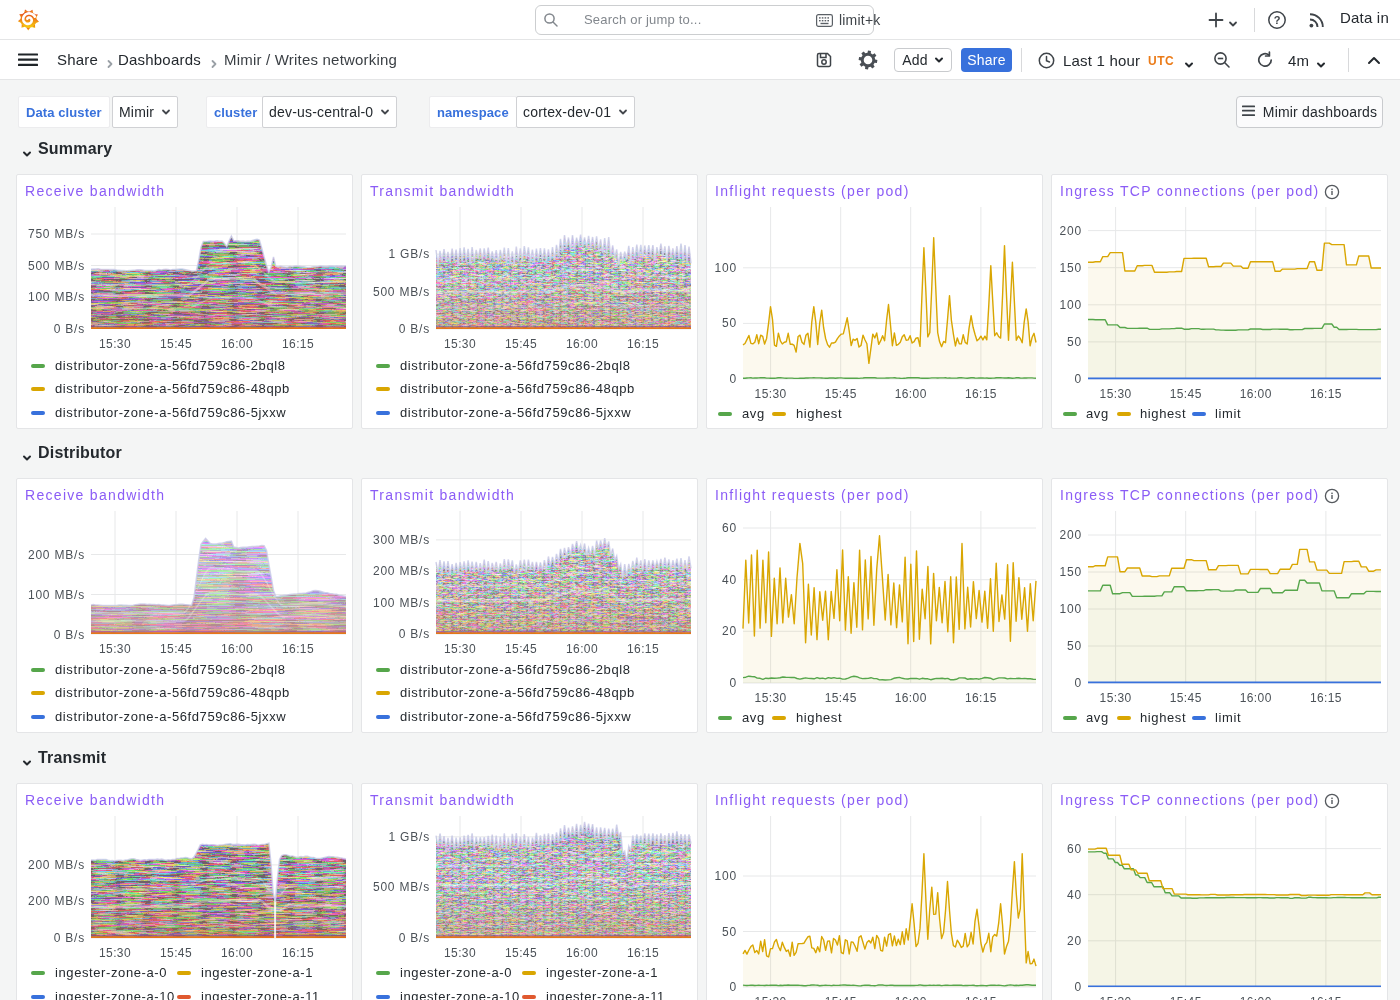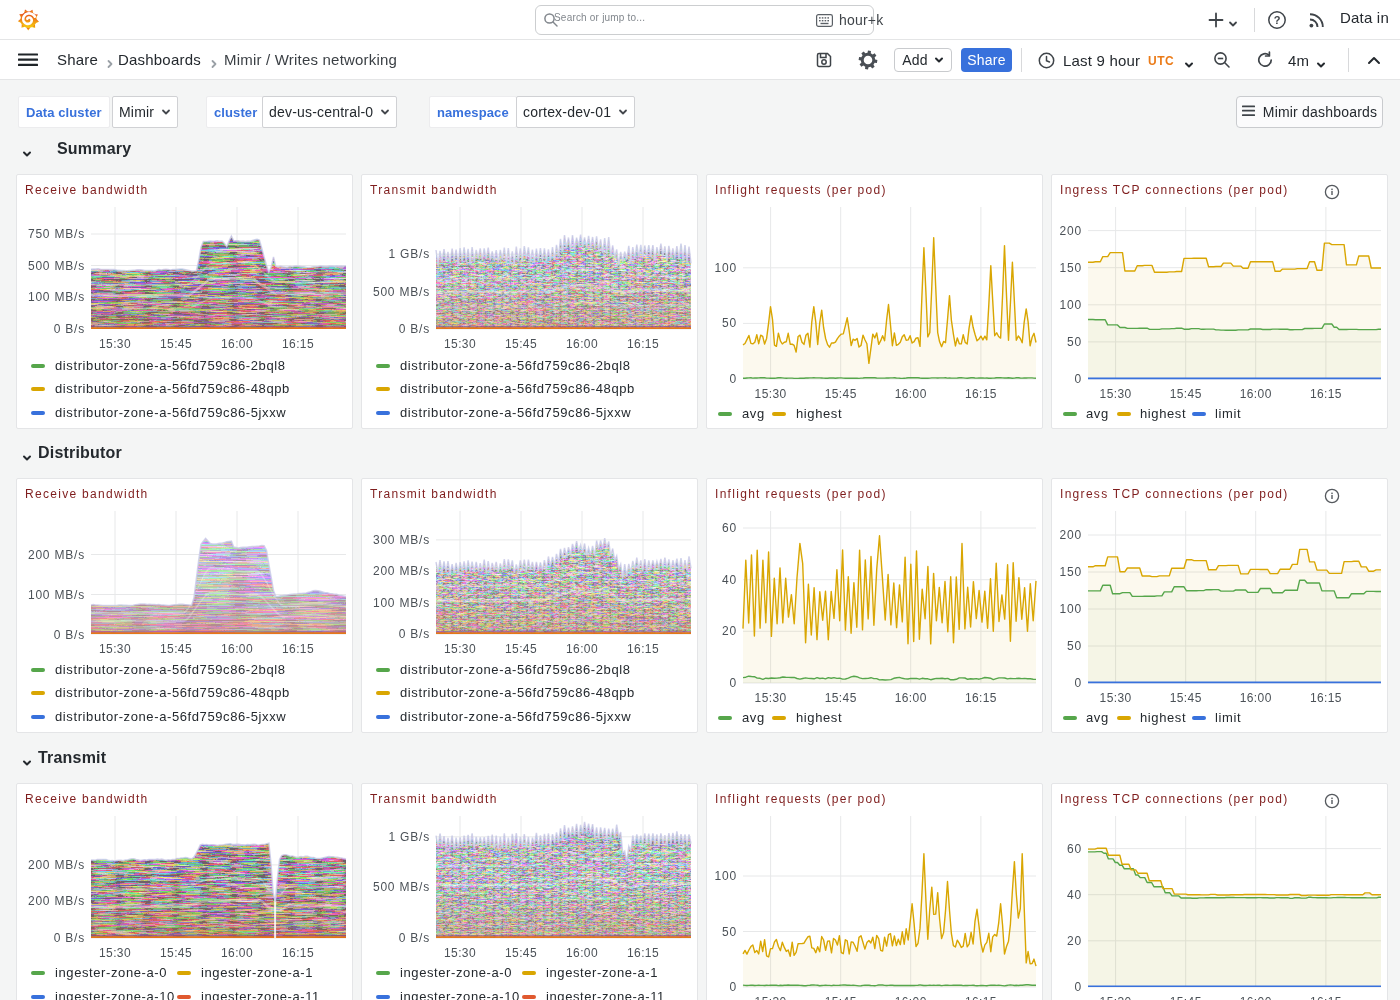--- a/index.html
+++ b/index.html
@@ -1,20 +1,20 @@
 <!DOCTYPE html>
 <html><head><meta charset="utf-8"><style>
 *{margin:0;padding:0;box-sizing:border-box}
 html,body{width:1400px;height:1000px;overflow:hidden;background:#f4f5f5;
  font-family:"Liberation Sans",sans-serif;-webkit-font-smoothing:antialiased}
 .bar{position:absolute;left:0;width:1400px;background:#fff;border-bottom:1px solid #e4e5e6}
 .t{position:absolute;white-space:nowrap}
 .panel{position:absolute;background:#fff;border:1px solid #e4e5e7;border-radius:2px}
-.ptitle{position:absolute;left:8px;top:8px;font-size:12px;font-weight:500;
- letter-spacing:1.3px;color:#7f1d1d}
+.ptitle{position:absolute;left:8px;top:8px;font-size:14px;font-weight:500;
+ letter-spacing:1.3px;color:#8b5cf6}
 .yl{position:absolute;text-align:right;font-size:12px;color:#4b5157;letter-spacing:0.8px}
 .xl{position:absolute;text-align:center;font-size:12px;color:#4b5157;letter-spacing:0.4px}
 .dash{position:absolute;width:14px;height:4px;border-radius:2px}
 .lt{position:absolute;font-size:13px;color:#24292e;letter-spacing:0.6px}
 .shead{position:absolute;font-size:16px;font-weight:700;color:#24292e;letter-spacing:0.2px}
 .crumb{font-size:15px;color:#24292e;letter-spacing:0.2px}
 .vlabel{position:absolute;height:32px;background:#fff;border:1px solid #ececee;
  border-radius:2px;color:#3871dc;font-size:13px;font-weight:600;letter-spacing:0.1px;
  display:flex;align-items:center;padding:0 7px}
 .vval{position:absolute;height:32px;background:#fff;border:1px solid #d0d1d4;
@@ -112,36 +112,36 @@
       <path fill="url(#glg)" d="M8.4 2.6 L7.3 6.5 L11.6 5.0 Z"></path>
       <path fill="url(#glg)" d="M16.1 2.8 L12.8 5.0 L17.0 6.7 Z"></path>
       <circle cx="12" cy="13.2" r="8.6" fill="url(#glg)"></circle>
       <path fill="none" stroke="#fff" stroke-width="2.7" stroke-linecap="round" d="M18.6 10.0 L17.7 8.8 L16.6 7.9 L15.3 7.2 L13.9 6.8 L12.6 6.6 L11.2 6.8 L10.0 7.2 L8.8 7.9 L7.9 8.8 L7.2 9.8 L6.7 10.9 L6.5 12.1 L6.6 13.2 L6.8 14.3 L7.3 15.3 L7.9 16.1 L8.7 16.8 L9.6 17.3 L10.5 17.6 L11.5 17.6 L12.4 17.5 L13.2 17.2 L14.0 16.7 L14.5 16.1 L15.0 15.5 L15.2 14.7 L15.4 14.0 L15.3 13.3 L15.1 12.6 L14.8 12.1 L14.4 11.6 L13.9 11.2 L13.4 11.0 L12.9 10.9 L12.3 10.9 L11.9 11.0 L11.5 11.2 L11.1 11.5 L10.9 11.8 L10.8 12.2"></path>
     </svg>
     <div style="position:absolute;left:535px;top:5px;width:339px;height:30px;border:1px solid #ccced0;border-radius:6px;background:#fff"></div>
     <svg width="16" height="16" viewBox="0 0 16 16" style="position:absolute;left:543px;top:12px">
       <circle cx="6.5" cy="6.5" r="4.6" fill="none" stroke="#82878d" stroke-width="1.5"></circle>
       <line x1="10" y1="10" x2="14" y2="14" stroke="#82878d" stroke-width="1.5" stroke-linecap="round"></line>
     </svg>
-    <div class="t " style="left:554px;top:12px;font-size:10px;color:#82878d;letter-spacing:0.2px">Search or jump to...</div>
+    <div class="t " style="left:584px;top:12px;font-size:13px;color:#82878d;letter-spacing:0.2px">Search or jump to...</div>
     <svg width="17" height="13" viewBox="0 0 17 13" style="position:absolute;left:816px;top:14px">
       <rect x="0.6" y="0.6" width="15.8" height="11.8" rx="1.8" fill="none" stroke="#5b6066" stroke-width="1.2"></rect>
       <g fill="#5b6066">
         <rect x="3" y="3.2" width="1.6" height="1.4"></rect>
         <rect x="5.8" y="3.2" width="1.6" height="1.4"></rect>
         <rect x="8.6" y="3.2" width="1.6" height="1.4"></rect>
         <rect x="11.4" y="3.2" width="1.6" height="1.4"></rect>
         <rect x="3" y="6" width="1.6" height="1.4"></rect>
         <rect x="5.8" y="6" width="1.6" height="1.4"></rect>
         <rect x="8.6" y="6" width="1.6" height="1.4"></rect>
         <rect x="11.4" y="6" width="1.6" height="1.4"></rect>
         <rect x="4.5" y="8.8" width="8" height="1.4"></rect>
       </g>
     </svg>
-    <div class="t " style="left:839px;top:12px;font-size:14px;color:#3f4449;letter-spacing:0.2px">hour+k</div>
+    <div class="t " style="left:839px;top:12px;font-size:14px;color:#3f4449;letter-spacing:0.2px">limit+k</div>
     <svg width="16" height="16" viewBox="0 0 16 16" style="position:absolute;left:1208px;top:12px">
       <path d="M8 1.5 V14.5 M1.5 8 H14.5" stroke="#3f4449" stroke-width="1.8" stroke-linecap="round"></path>
     </svg>
     <div style="position:absolute;left:1228px;top:15px"><svg width="10" height="10" viewBox="0 0 10 10">
         <path d="M2 3.5 L5 6.5 L8 3.5" fill="none" stroke="#3f4449" stroke-width="1.8" stroke-linecap="round" stroke-linejoin="round"></path>
       </svg></div>
     <div style="position:absolute;left:1254px;top:8px;width:1px;height:24px;background:#d8d9db"></div>
     <svg width="20" height="20" viewBox="0 0 20 20" style="position:absolute;left:1267px;top:10px">
       <circle cx="10" cy="10" r="8.2" fill="none" stroke="#3f4449" stroke-width="1.5"></circle>
       <text x="10" y="14" font-size="11" font-weight="bold" fill="#3f4449" text-anchor="middle" font-family="Liberation Sans">?</text>
@@ -178,21 +178,21 @@
     </svg>
     <div class="btn" style="left:894px;top:8px;width:58px;height:24px;border:1px solid #c9cbce;background:#fff;color:#24292e;gap:6px">Add <svg width="10" height="10" viewBox="0 0 10 10">
         <path d="M2 3.5 L5 6.5 L8 3.5" fill="none" stroke="#24292e" stroke-width="2" stroke-linecap="round" stroke-linejoin="round"></path>
       </svg></div>
     <div class="btn" style="left:961px;top:8px;width:51px;height:24px;background:#3871dc;color:#fff">Share</div>
     <div style="position:absolute;left:1021px;top:8px;width:1px;height:24px;background:#d8d9db"></div>
     <svg width="17" height="17" viewBox="0 0 17 17" style="position:absolute;left:1038px;top:12px">
       <circle cx="8.5" cy="8.5" r="7.2" fill="none" stroke="#3f4449" stroke-width="1.5"></circle>
       <path d="M8.5 4.5 V8.8 L11.5 10" fill="none" stroke="#3f4449" stroke-width="1.5" stroke-linecap="round"></path>
     </svg>
-    <div class="t " style="left:1063px;top:12px;font-size:15px;color:#24292e;letter-spacing:0.2px">Last 9 hour</div>
+    <div class="t " style="left:1063px;top:12px;font-size:15px;color:#24292e;letter-spacing:0.2px">Last 1 hour</div>
     <div class="t " style="left:1148px;top:14px;font-size:12px;font-weight:700;color:#eb7b18;letter-spacing:0.5px">UTC</div>
     <div style="position:absolute;left:1184px;top:16px"><svg width="10" height="10" viewBox="0 0 10 10">
         <path d="M2 3.5 L5 6.5 L8 3.5" fill="none" stroke="#24292e" stroke-width="2" stroke-linecap="round" stroke-linejoin="round"></path>
       </svg></div>
     <svg width="18" height="18" viewBox="0 0 18 18" style="position:absolute;left:1213px;top:11px">
       <circle cx="7.5" cy="7.5" r="5.6" fill="none" stroke="#3f4449" stroke-width="1.6"></circle>
       <line x1="4.8" y1="7.5" x2="10.2" y2="7.5" stroke="#3f4449" stroke-width="1.6"></line>
       <line x1="11.8" y1="11.8" x2="16" y2="16" stroke="#3f4449" stroke-width="1.6" stroke-linecap="round"></line>
     </svg>
     <svg width="18" height="18" viewBox="0 0 18 18" style="position:absolute;left:1256px;top:11px">
@@ -221,21 +221,21 @@
       <path d="M2 3.5 L5 6.5 L8 3.5" fill="none" stroke="#44484d" stroke-width="1.8" stroke-linecap="round" stroke-linejoin="round"></path>
     </svg></div>
 <div class="btn" style="left:1236px;top:96px;width:147px;height:32px;border:1px solid #c9cbce;background:#fbfbfc;color:#24292e;gap:8px"><svg width="13" height="16" viewBox="0 0 13 16" style="position:relative">
       <rect x="0" y="1.4" width="13" height="1.8" rx="0.5" fill="#3f4449"></rect>
       <rect x="0" y="5.800000000000001" width="13" height="1.8" rx="0.5" fill="#3f4449"></rect>
       <rect x="0" y="10.200000000000001" width="13" height="1.8" rx="0.5" fill="#3f4449"></rect>
     </svg>Mimir dashboards</div>
 <div style="position:absolute;left:22px;top:145px"><svg width="10" height="10" viewBox="0 0 10 10">
       <path d="M2 3.5 L5 6.5 L8 3.5" fill="none" stroke="#24292e" stroke-width="2" stroke-linecap="round" stroke-linejoin="round"></path>
     </svg></div>
-<div class="t shead" style="left:38px;top:140px;margin-left:19px;">Summary</div>
+<div class="t shead" style="left:38px;top:140px;">Summary</div>
 <div style="position:absolute;left:22px;top:449px"><svg width="10" height="10" viewBox="0 0 10 10">
       <path d="M2 3.5 L5 6.5 L8 3.5" fill="none" stroke="#24292e" stroke-width="2" stroke-linecap="round" stroke-linejoin="round"></path>
     </svg></div>
 <div class="t shead" style="left:38px;top:444px;">Distributor</div>
 <div style="position:absolute;left:22px;top:754px"><svg width="10" height="10" viewBox="0 0 10 10">
       <path d="M2 3.5 L5 6.5 L8 3.5" fill="none" stroke="#24292e" stroke-width="2" stroke-linecap="round" stroke-linejoin="round"></path>
     </svg></div>
 <div class="t shead" style="left:38px;top:749px;">Transmit</div>
 <div class="panel" style="left:16px;top:174px;width:337px;height:255px">
     <div class="ptitle">Receive bandwidth</div>

